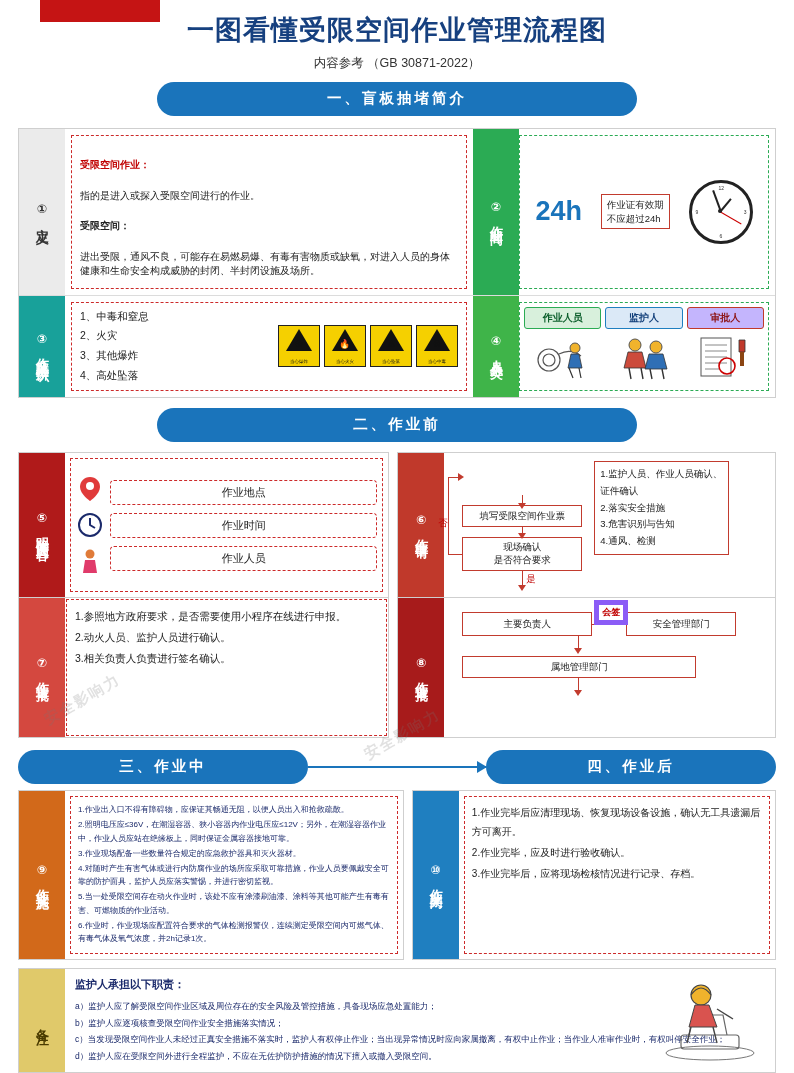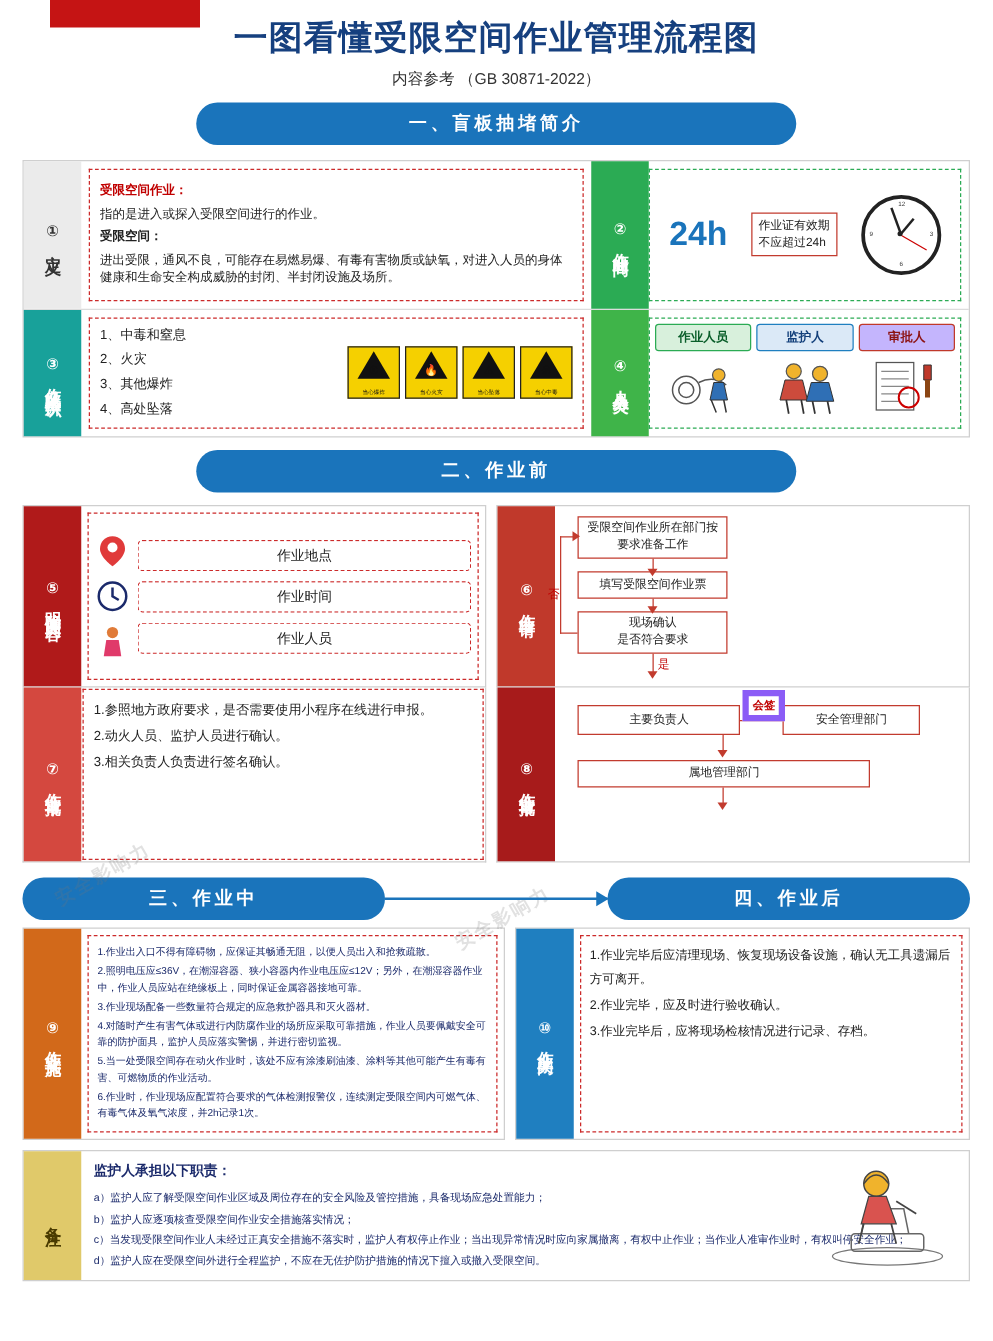--- a/index.html
+++ b/index.html
@@ -88,21 +88,21 @@
   .defbox{
     flex:1;
     border:1px dashed #cc2a2a;
     margin:6px;
     padding:6px 8px;
     font-size:10px;
     line-height:1.45;
     box-sizing:border-box;
   }
   .defbox .hl{color:#c00000;font-weight:bold;}
-  .defbox p{margin:4px 0 3px 0;}
+  .defbox p{margin:16px 0 3px 0;}
   .timecol{
     flex:0 0 250px;
     display:flex;
     margin:6px 6px 6px 0;
     border:1px dashed #2bab54;
     box-sizing:border-box;
     align-items:stretch;
   }
   .timeinner{
     flex:1;display:flex;align-items:center;justify-content:space-around;padding:4px 6px;
@@ -420,39 +420,42 @@
       </div>
     </div>
 
     <div class="col-right">
       <div class="sub" style="height:146px;">
         <div class="vlabel c-red2">
           <span class="num">⑥</span>
           <span>作业申请</span>
         </div>
         <div class="body" style="position:relative;">
-          <div class="fbox" style="left:18px;top:8px;width:120px;height:34px;">受限空间作业所在部门按要求准备工作</div>
           <div class="fbox" style="left:18px;top:52px;width:120px;height:22px;">填写受限空间作业票</div>
           <div class="fbox" style="left:18px;top:84px;width:120px;height:34px;white-space:pre-line;text-align:center;">现场确认
 是否符合要求</div>
 
           <div class="arrow v" style="left:78px;top:42px;height:10px;"></div>
           <div class="ah-down" style="left:74px;top:50px;"></div>
           <div class="arrow v" style="left:78px;top:74px;height:8px;"></div>
           <div class="ah-down" style="left:74px;top:80px;"></div>
           <div class="arrow v" style="left:78px;top:118px;height:18px;"></div>
           <div class="ah-down" style="left:74px;top:132px;"></div>
 
           <div class="arrow h" style="left:4px;top:101px;width:14px;"></div>
           <div class="arrow v" style="left:4px;top:24px;height:78px;"></div>
           <div class="arrow h" style="left:4px;top:24px;width:14px;"></div>
           <div class="ah-right" style="left:14px;top:20px;"></div>
           <div class="flab" style="left:-6px;top:64px;">否</div>
           <div class="flab" style="left:82px;top:120px;">是</div>
 
+          <div class="fbox left" style="left:150px;top:8px;width:135px;height:94px;white-space:pre-line;align-items:flex-start;text-align:left;padding:4px 5px;line-height:1.75;">1.监护人员、作业人员确认、证件确认
+2.落实安全措施
+3.危害识别与告知
+4.通风、检测</div>
         </div>
       </div>
 
       <div class="sub" style="height:140px;border-top:none;">
         <div class="vlabel c-dred2">
           <span class="num">⑧</span>
           <span>作业审批</span>
         </div>
         <div class="body" style="position:relative;">
           <div class="fbox" style="left:18px;top:14px;width:130px;height:24px;">主要负责人</div>

